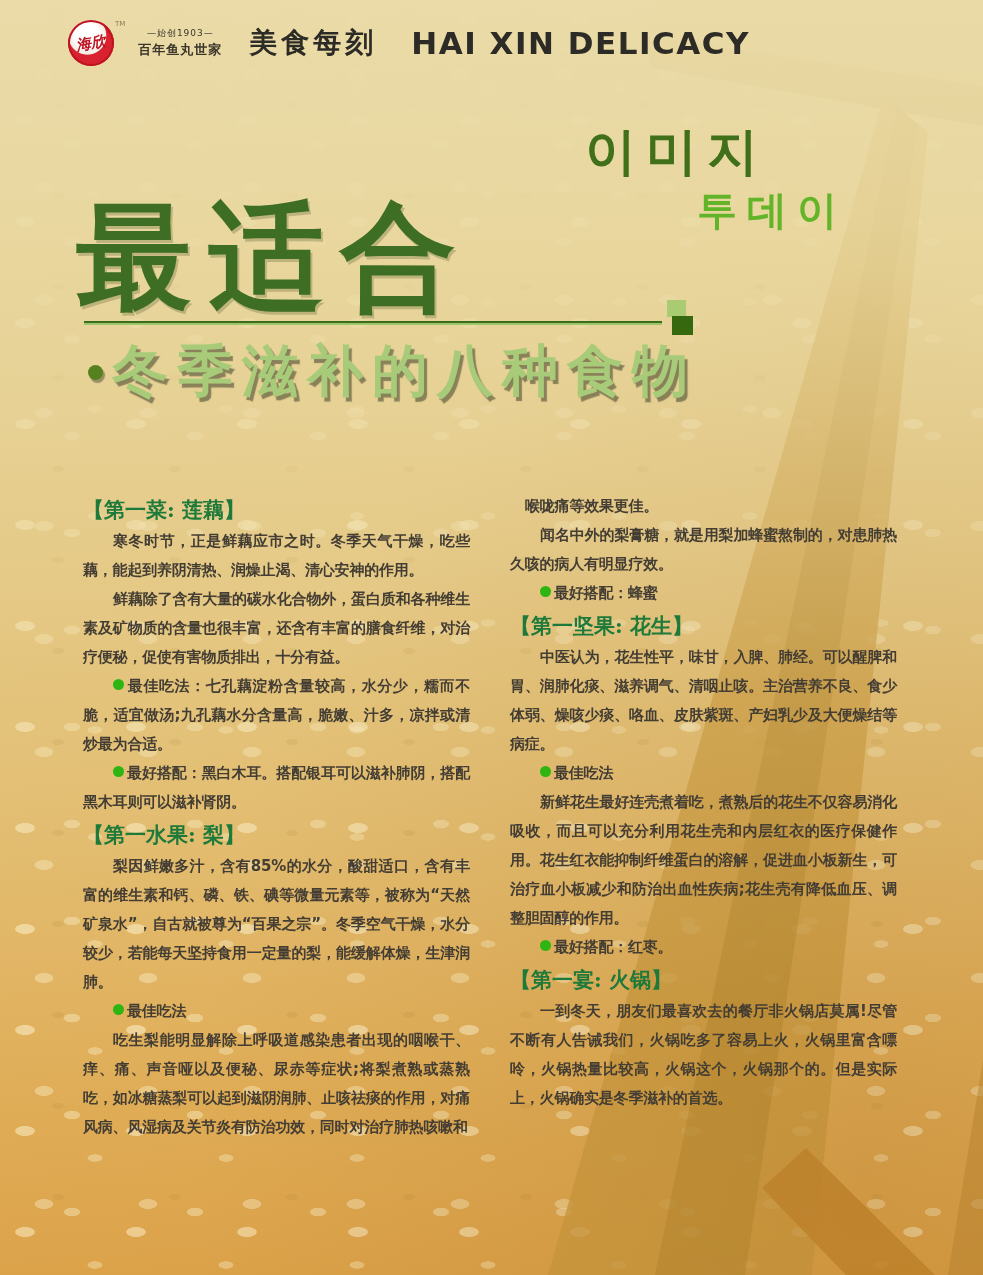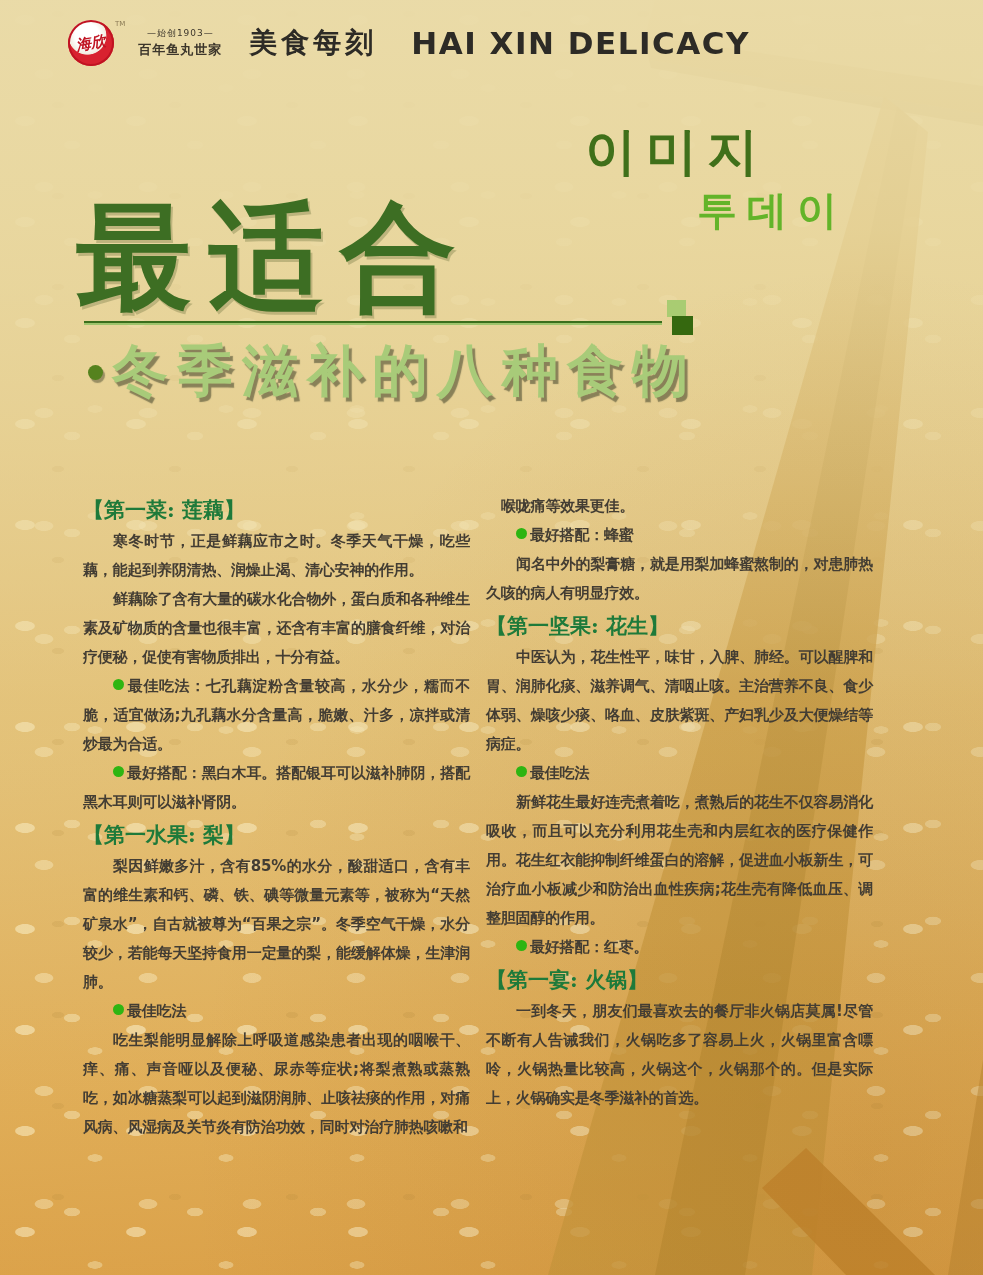--- a/index.html
+++ b/index.html
@@ -53,21 +53,21 @@
   .sq{position:absolute;z-index:3;}
   .sq-light{left:667px;top:300px;width:19px;height:17px;background:#a9cc72;}
   .sq-dark{left:672px;top:316px;width:21px;height:19px;background:#35680f;z-index:4;}
   .subtitle{position:absolute;z-index:3;left:88px;top:334px;display:flex;align-items:center;
       font-family:"DejaVu Serif","Liberation Serif",serif;font-size:56px;font-weight:bold;
       color:#a8cb79;letter-spacing:9px;white-space:nowrap;
       text-shadow:3px 4px 1px rgba(75,75,48,.6);}
   .sub-dot{flex:0 0 auto;width:15px;height:15px;border-radius:50%;background:#55821e;
       margin-right:9px;box-shadow:2px 3px 1px rgba(75,75,48,.5);}
   
-  .cols{position:absolute;z-index:3;left:83px;top:492px;width:815px;display:flex;gap:16px;}
+  .cols{position:absolute;z-index:3;left:83px;top:492px;width:815px;display:flex;gap:40px;}
   .col{width:387px;color:#433d33;font-size:15px;line-height:29px;
        text-align:justify;font-weight:bold;letter-spacing:-0.2px;}
   .blk{margin:0;}
   .heading{font-family:"DejaVu Serif","Liberation Serif",serif;font-size:21px;line-height:33px;
        color:#1e7a3a;margin:1px 0;font-weight:bold;letter-spacing:0;text-align:left;}
   .para,.bullet{text-indent:2em;}
   .cont{text-indent:0;padding-left:15px;}
   .dot{display:inline-block;width:11px;height:11px;border-radius:50%;background:#2eb512;
        margin-right:3px;vertical-align:1px;}
 </style>
@@ -125,22 +125,22 @@
         <p class="blk para">鲜藕除了含有大量的碳水化合物外，蛋白质和各种维生素及矿物质的含量也很丰富，还含有丰富的膳食纤维，对治疗便秘，促使有害物质排出，十分有益。</p>
         <p class="blk bullet"><span class="dot"></span><span>最佳吃法：七孔藕淀粉含量较高，水分少，糯而不脆，适宜做汤;九孔藕水分含量高，脆嫩、汁多，凉拌或清炒最为合适。</span></p>
         <p class="blk bullet"><span class="dot"></span><span>最好搭配：黑白木耳。搭配银耳可以滋补肺阴，搭配黑木耳则可以滋补肾阴。</span></p>
         <h3 class="blk heading">【第一水果: 梨】</h3>
         <p class="blk para">梨因鲜嫩多汁，含有85%的水分，酸甜适口，含有丰富的维生素和钙、磷、铁、碘等微量元素等，被称为“天然矿泉水”，自古就被尊为“百果之宗”。冬季空气干燥，水分较少，若能每天坚持食用一定量的梨，能缓解体燥，生津润肺。</p>
         <p class="blk bullet"><span class="dot"></span><span>最佳吃法</span></p>
         <p class="blk para">吃生梨能明显解除上呼吸道感染患者出现的咽喉干、痒、痛、声音哑以及便秘、尿赤等症状;将梨煮熟或蒸熟吃，如冰糖蒸梨可以起到滋阴润肺、止咳祛痰的作用，对痛风病、风湿病及关节炎有防治功效，同时对治疗肺热咳嗽和</p>
       </div>
     <div class="col col-r">
         <p class="blk cont">喉咙痛等效果更佳。</p>
+        <p class="blk para">闻名中外的梨膏糖，就是用梨加蜂蜜熬制的，对患肺热久咳的病人有明显疗效。</p>
         <p class="blk bullet"><span class="dot"></span><span>最好搭配：蜂蜜</span></p>
-        <p class="blk para">闻名中外的梨膏糖，就是用梨加蜂蜜熬制的，对患肺热久咳的病人有明显疗效。</p>
         <h3 class="blk heading">【第一坚果: 花生】</h3>
         <p class="blk para">中医认为，花生性平，味甘，入脾、肺经。可以醒脾和胃、润肺化痰、滋养调气、清咽止咳。主治营养不良、食少体弱、燥咳少痰、咯血、皮肤紫斑、产妇乳少及大便燥结等病症。</p>
         <p class="blk bullet"><span class="dot"></span><span>最佳吃法</span></p>
         <p class="blk para">新鲜花生最好连壳煮着吃，煮熟后的花生不仅容易消化吸收，而且可以充分利用花生壳和内层红衣的医疗保健作用。花生红衣能抑制纤维蛋白的溶解，促进血小板新生，可治疗血小板减少和防治出血性疾病;花生壳有降低血压、调整胆固醇的作用。</p>
         <p class="blk bullet"><span class="dot"></span><span>最好搭配：红枣。</span></p>
         <h3 class="blk heading">【第一宴: 火锅】</h3>
         <p class="blk para">一到冬天，朋友们最喜欢去的餐厅非火锅店莫属!尽管不断有人告诫我们，火锅吃多了容易上火，火锅里富含嘌呤，火锅热量比较高，火锅这个，火锅那个的。但是实际上，火锅确实是冬季滋补的首选。</p>
       </div>
   </main>
 

